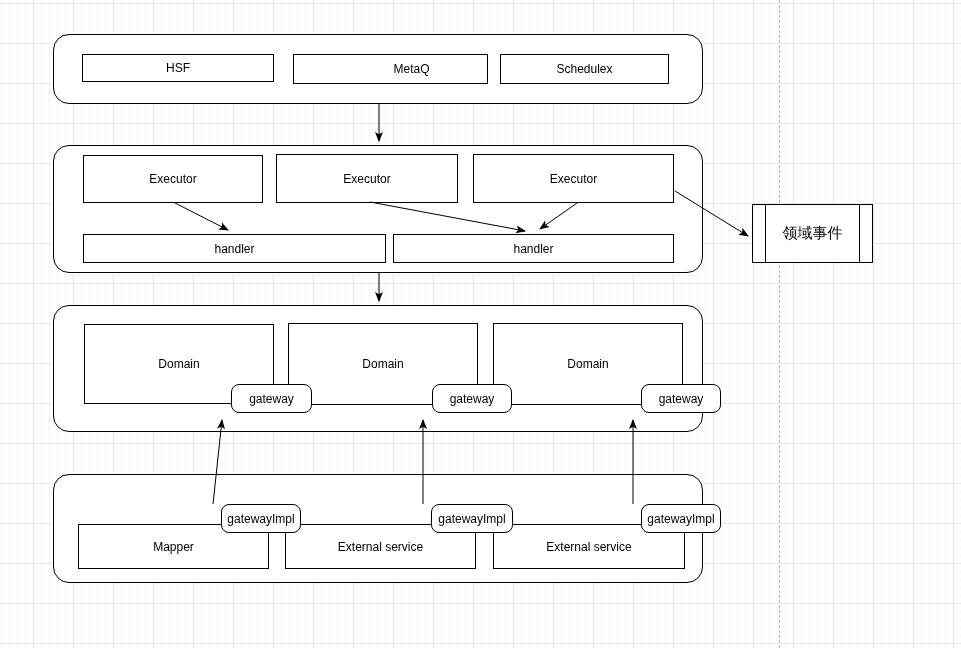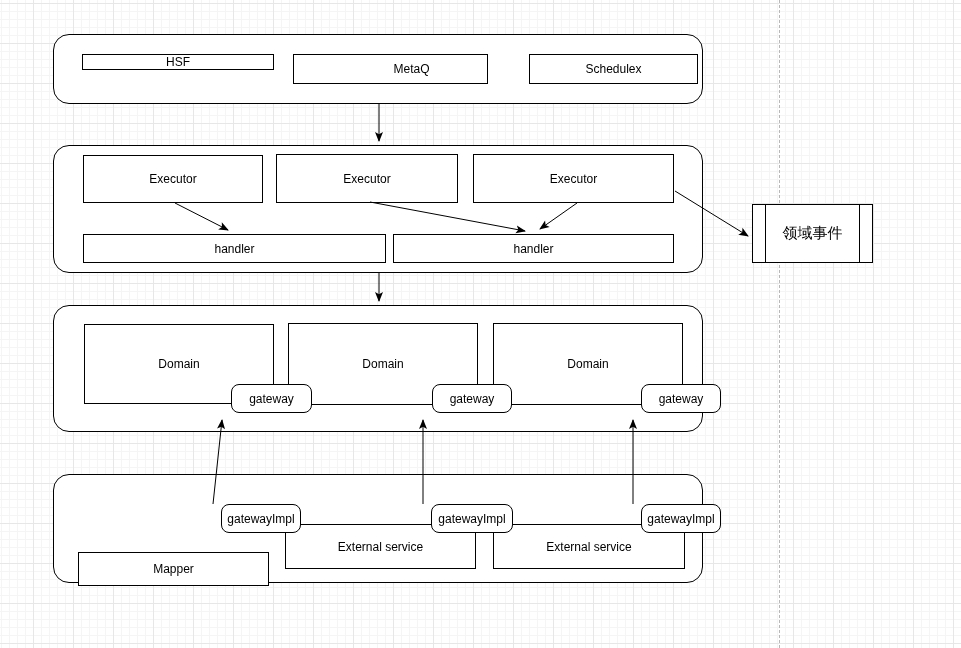--- a/index.html
+++ b/index.html
@@ -39,27 +39,27 @@
 
 <div id="canvas">
 
   <div class="page-divider" style="left:779px;"></div>
 
   <div class="frame" style="left:53px;top:34px;width:650px;height:70px;"></div>
   <div class="frame" style="left:53px;top:145px;width:650px;height:128px;"></div>
   <div class="frame" style="left:53px;top:305px;width:650px;height:127px;"></div>
   <div class="frame" style="left:53px;top:474px;width:650px;height:109px;"></div>
 
-  <div class="rect" style="left:82px;top:54px;width:192px;height:16px;">
+  <div class="rect" style="left:82px;top:54px;width:192px;height:28px;">
     <span class="label">HSF</span>
   </div>
   <div class="rect" style="left:293px;top:54px;width:195px;height:30px;padding-left:42px;">
     <span class="label">MetaQ</span>
   </div>
-  <div class="rect" style="left:529px;top:54px;width:169px;height:30px;">
+  <div class="rect" style="left:500px;top:54px;width:169px;height:30px;">
     <span class="label">Schedulex</span>
   </div>
 
   <div class="rect" style="left:83px;top:155px;width:180px;height:48px;">
     <span class="label">Executor</span>
   </div>
   <div class="rect" style="left:276px;top:154px;width:182px;height:49px;">
     <span class="label">Executor</span>
   </div>
   <div class="rect" style="left:473px;top:154px;width:201px;height:49px;">
@@ -90,21 +90,21 @@
   <div class="round" style="left:183px;top:384px;width:81px;height:29px;">
     <span class="label">gateway</span>
   </div>
   <div class="round" style="left:384px;top:384px;width:80px;height:29px;">
     <span class="label">gateway</span>
   </div>
   <div class="round" style="left:593px;top:384px;width:80px;height:29px;">
     <span class="label">gateway</span>
   </div>
 
-  <div class="rect" style="left:78px;top:552px;width:191px;height:34px;">
+  <div class="rect" style="left:78px;top:524px;width:191px;height:45px;">
     <span class="label">Mapper</span>
   </div>
   <div class="rect" style="left:285px;top:524px;width:191px;height:45px;">
     <span class="label">External service</span>
   </div>
   <div class="rect" style="left:493px;top:524px;width:192px;height:45px;">
     <span class="label">External service</span>
   </div>
   <div class="round" style="left:173px;top:504px;width:80px;height:29px;">
     <span class="label">gatewayImpl</span>

